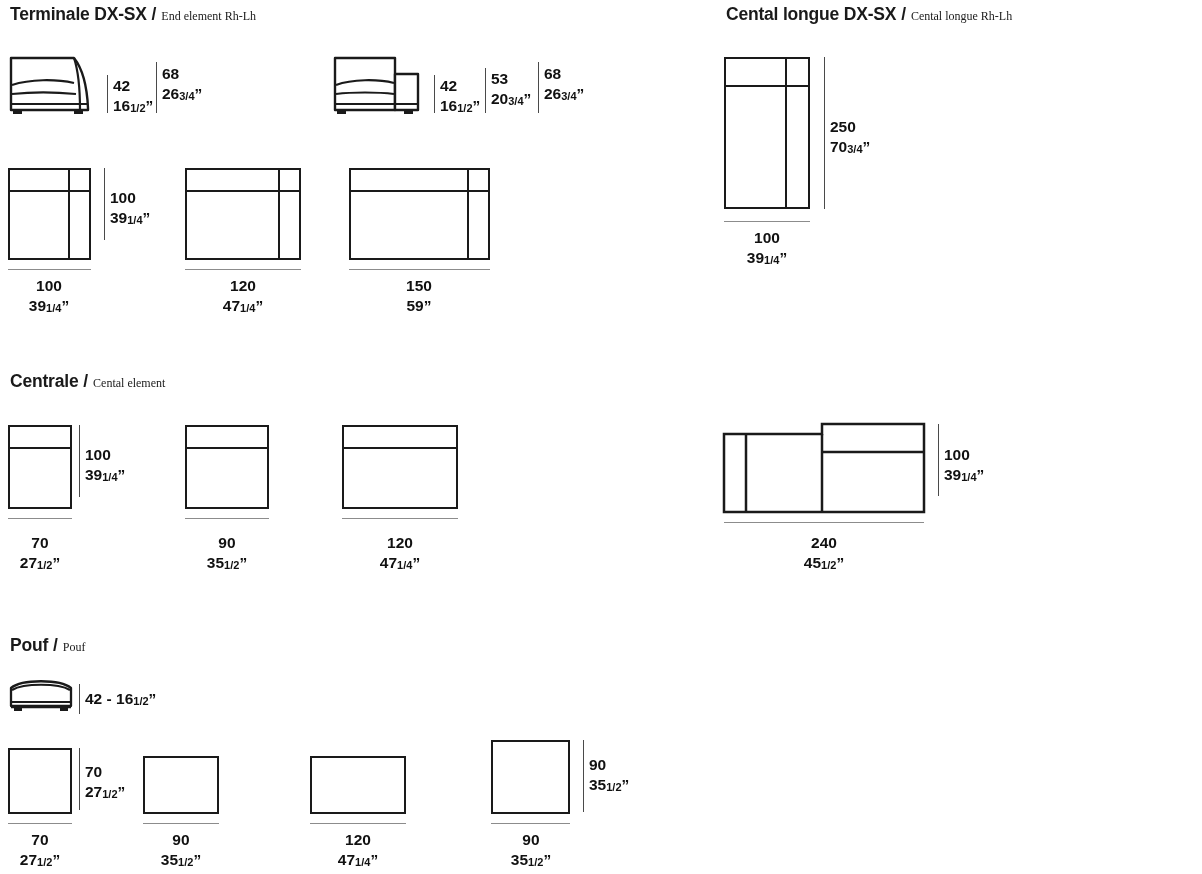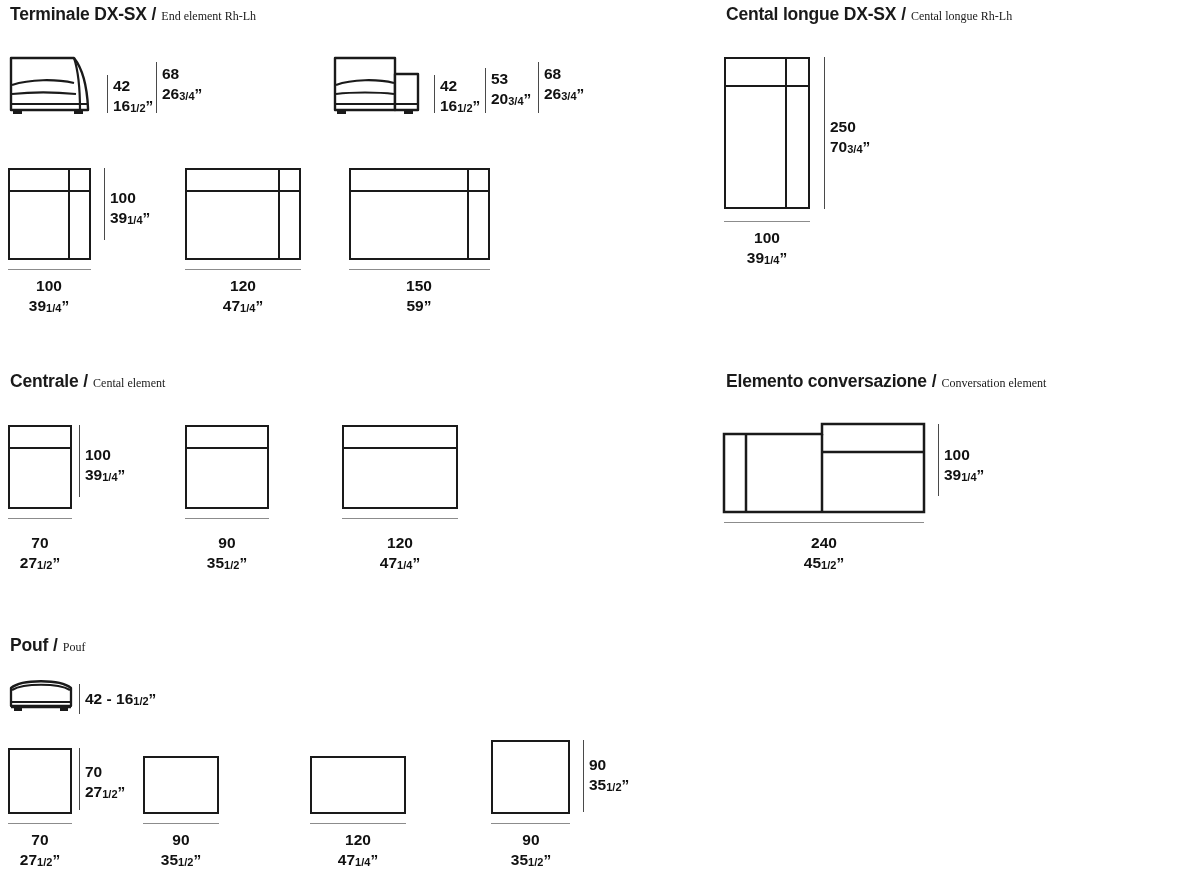--- a/index.html
+++ b/index.html
@@ -263,25 +263,20 @@
 
   <div class="plan" style="left:342px; top:425px; width:116px; height:84px;">
     <div class="band-top" style="height:22px;"></div>
   </div>
   <div class="dim-line-h" style="left:342px; top:518px; width:116px;"></div>
   <div class="dim center" style="left:400px; top:533px;">
     <span class="cm">120</span>
     <span class="inch"><span>47</span><span class="frac">1/4</span><span class="qt">”</span></span>
   </div>
 
-  <div class="section-title" style="left:726px; top:373px;">
-    <span class="it">Elemento conversazione</span>
-    <span class="sep">/</span>
-    <span class="en">Conversation element</span>
-  </div>
 
   <div class="elev" style="left:722px; top:422px;">
     <svg width="204" height="92" viewBox="0 0 204 92">
 
       <path d="M2,12 L100,12 L100,2 L202,2 L202,90 L2,90 Z" fill="#ffffff" stroke="#1a1a1a" stroke-width="2.5" stroke-linejoin="miter"></path>
 
       <line x1="24" y1="12" x2="24" y2="90" stroke="#1a1a1a" stroke-width="2.5"></line>
 
       <line x1="100" y1="12" x2="100" y2="90" stroke="#1a1a1a" stroke-width="2.5"></line>
 

